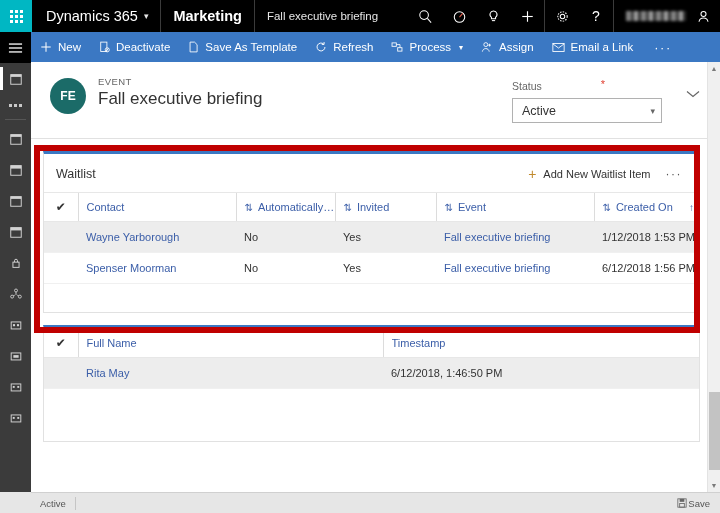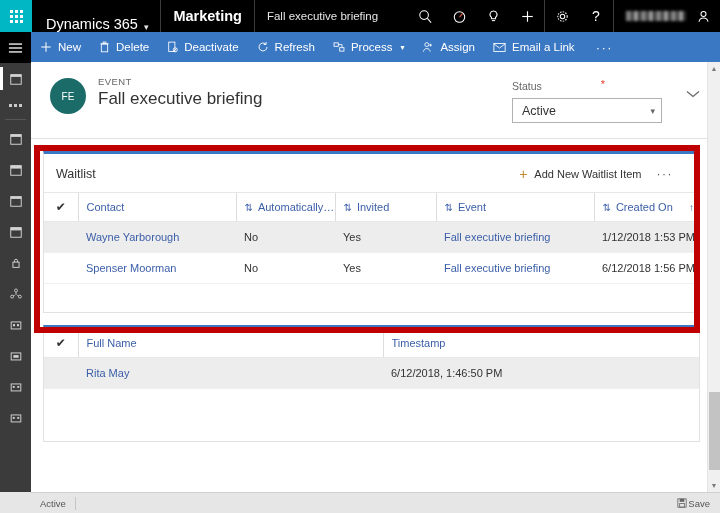--- a/index.html
+++ b/index.html
@@ -17,21 +17,21 @@
     background: #000000; display: flex; align-items: center;
   }
   .waffle {
     width: 32px; height: 32px; background: #00b7c3;
     display: flex; align-items: center; justify-content: center; flex: 0 0 32px;
   }
   .waffle-grid { display: grid; grid-template-columns: repeat(3, 3px); gap: 2px; }
   .waffle-grid i { width: 3px; height: 3px; background: #fff; display: block; }
   .brand-d365 {
     color: #fff; font-size: 14.5px; padding: 0 12px 0 14px; height: 32px;
-    display: flex; align-items: flex-end; gap: 6px; border-right: 1px solid #3b3b3b;
+    display: flex; align-items: center; gap: 6px; border-right: 1px solid #3b3b3b;
   }
   .brand-chev { font-size: 9px; opacity: .9; }
   .brand-app {
     color: #fff; font-size: 14.5px; font-weight: bold; padding: 0 12px;
     height: 48px; display: flex; align-items: center; border-right: 1px solid #3b3b3b;
   }
   .brand-rec { color: #e6e6e6; font-size: 11.5px; padding: 0 12px; }
   .topnav-spacer { flex: 1 1 auto; }
   .topnav-icons { display: flex; align-items: center; height: 32px; }
   .tn-ico {
@@ -90,21 +90,21 @@
   .sb-arrow.bot { position: absolute; bottom: 0; left: 0; right: 0; }
   .sb-thumb { position: absolute; left: 1px; width: 11px; top: 330px; height: 78px; background: #c3c3c3; }
 
   
   .rec-header {
     position: relative; height: 77px; border-bottom: 1px solid #e1e1e1;
     padding: 14px 16px 0 19px; display: flex; align-items: flex-start;
   }
   .avatar {
     width: 36px; height: 36px; border-radius: 50%; background: #1b6b68;
-    color: #fff; font-size: 10px; font-weight: normal;
+    color: #fff; font-size: 12px; font-weight: bold;
     display: flex; align-items: center; justify-content: center; flex: 0 0 36px; margin-top: 2px;
   }
   .rec-titles { margin-left: 12px; }
   .rec-kicker { font-size: 9.5px; color: #666; letter-spacing: .4px; }
   .rec-title { font-size: 17px; color: #333; margin-top: 2px; }
 
   .status-block { position: absolute; right: 58px; top: 18px; width: 150px; }
   .status-label { font-size: 10.5px; color: #666; display: flex; gap: 4px; }
   .req-star { color: #e03e2f; font-size: 11px; line-height: 1; position: relative; left: 55px; top: -1px;}
   .status-select {
@@ -121,21 +121,21 @@
     border: 6px solid #c00000; pointer-events: none; z-index: 5;
   }
 
   
   .sections { padding: 12px 20px 0 12px; }
   .card {
     background: #fff; border: 1px solid #e1e1e1; border-top: 3px solid #3b78c3;
     margin-bottom: 12px; position: relative;
   }
   .card-head {
-    display: flex; align-items: center; padding: 10px 21px 8px 12px; min-height: 38px;
+    display: flex; align-items: center; padding: 10px 12px 8px 12px; min-height: 38px;
   }
   .card-title { font-size: 12.5px; color: #333; flex: 1 1 auto; }
   .card-actions { display: flex; align-items: center; gap: 4px; }
   .add-btn { display: flex; align-items: center; gap: 7px; font-size: 11px; color: #333; padding: 2px 6px; }
   .add-plus { color: #c08a2e; font-size: 14px; line-height: 1; }
   .card-ellipsis { color: #555; letter-spacing: 1.5px; font-size: 12px; padding: 0 5px; }
 
   
   table.grid { width: 100%; border-collapse: collapse; table-layout: fixed; }
   table.grid th {
@@ -334,36 +334,34 @@
         <svg width="12" height="12" viewBox="0 0 14 14">
             <line x1="7" y1="1.5" x2="7" y2="12.5" stroke="#fff" stroke-width="1.2"></line>
             <line x1="1.5" y1="7" x2="12.5" y2="7" stroke="#fff" stroke-width="1.2"></line>
           </svg>
       </span>
       <span>New</span>
     </div>
     <div class="cmd">
       <span class="glyph">
         <svg width="11" height="12" viewBox="0 0 12 14">
-            <rect x="2.3" y="3.6" width="7.4" height="9" fill="none" stroke="#fff" stroke-width="1"></rect>
-            <line x1="1.2" y1="3.2" x2="10.8" y2="3.2" stroke="#fff" stroke-width="1"></line>
-            <rect x="4.4" y="1.2" width="3.2" height="1.6" fill="none" stroke="#fff" stroke-width="1"></rect>
-          </svg>
-      </span>
-      <span>Delete</span>
-    </div>
-    <div class="cmd">
-      <span class="glyph">
-        <svg width="11" height="12" viewBox="0 0 12 14">
             <rect x="1.6" y="1.3" width="7.2" height="11" fill="none" stroke="#fff" stroke-width="1"></rect>
             <circle cx="9.2" cy="10.3" r="2.4" fill="none" stroke="#fff" stroke-width="1"></circle>
             <line x1="7.6" y1="11.9" x2="10.8" y2="8.7" stroke="#fff" stroke-width="1"></line>
           </svg>
       </span>
       <span>Deactivate</span>
+    </div>
+    <div class="cmd">
+      <span class="glyph">
+        <svg width="11" height="12" viewBox="0 0 12 14">
+            <path d="M2 1.3h5.2l3 3v8.4H2z" fill="none" stroke="#fff" stroke-width="1"></path>
+          </svg>
+      </span>
+      <span>Save As Template</span>
     </div>
     <div class="cmd">
       <span class="glyph">
         <svg width="12" height="12" viewBox="0 0 14 14">
             <path d="M11.6 7a4.6 4.6 0 1 1-1.5-3.4" fill="none" stroke="#fff" stroke-width="1.1"></path>
             <path d="M10.6 1.2v2.8H7.9" fill="none" stroke="#fff" stroke-width="1.1"></path>
           </svg>
       </span>
       <span>Refresh</span>
     </div>

